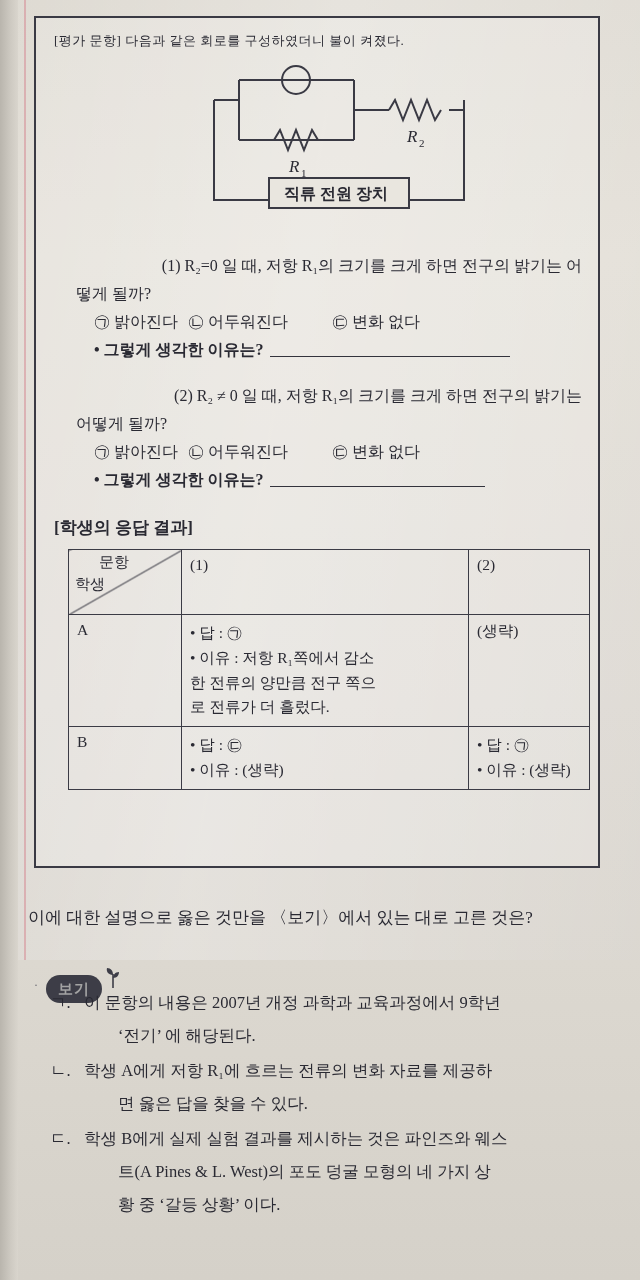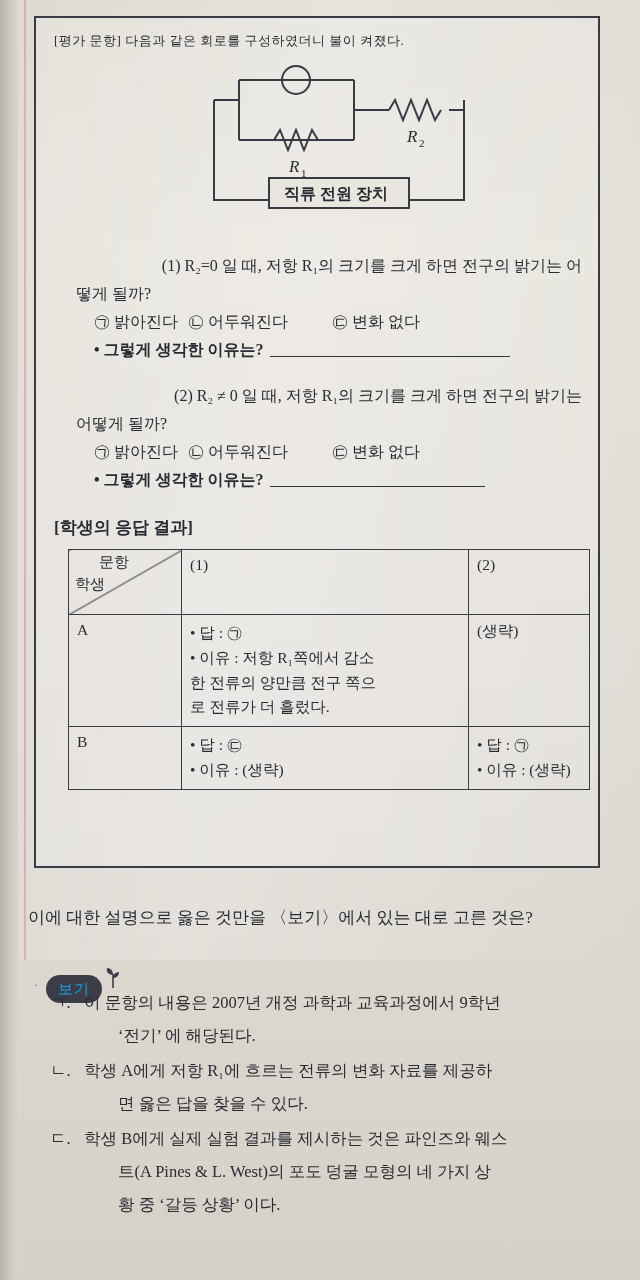--- a/index.html
+++ b/index.html
@@ -137,23 +137,23 @@
     background: linear-gradient(180deg, #dcd8d0 0%, #d5d1c9 100%);
   }
   .bogi-chip {
     position: absolute;
     left: 46px;
     top: 975px;
     width: 56px;
     height: 28px;
     border-radius: 14px;
     background: #3d3d47;
-    color: #0ea5e9;
+    color: #a3a3a3;
     font-size: 15px;
-    font-weight: normal;
+    font-weight: bold;
     display: flex;
     align-items: center;
     justify-content: center;
     letter-spacing: 1px;
   }
   .sprout {
     position: absolute;
     left: 104px;
     top: 966px;
     width: 18px;

